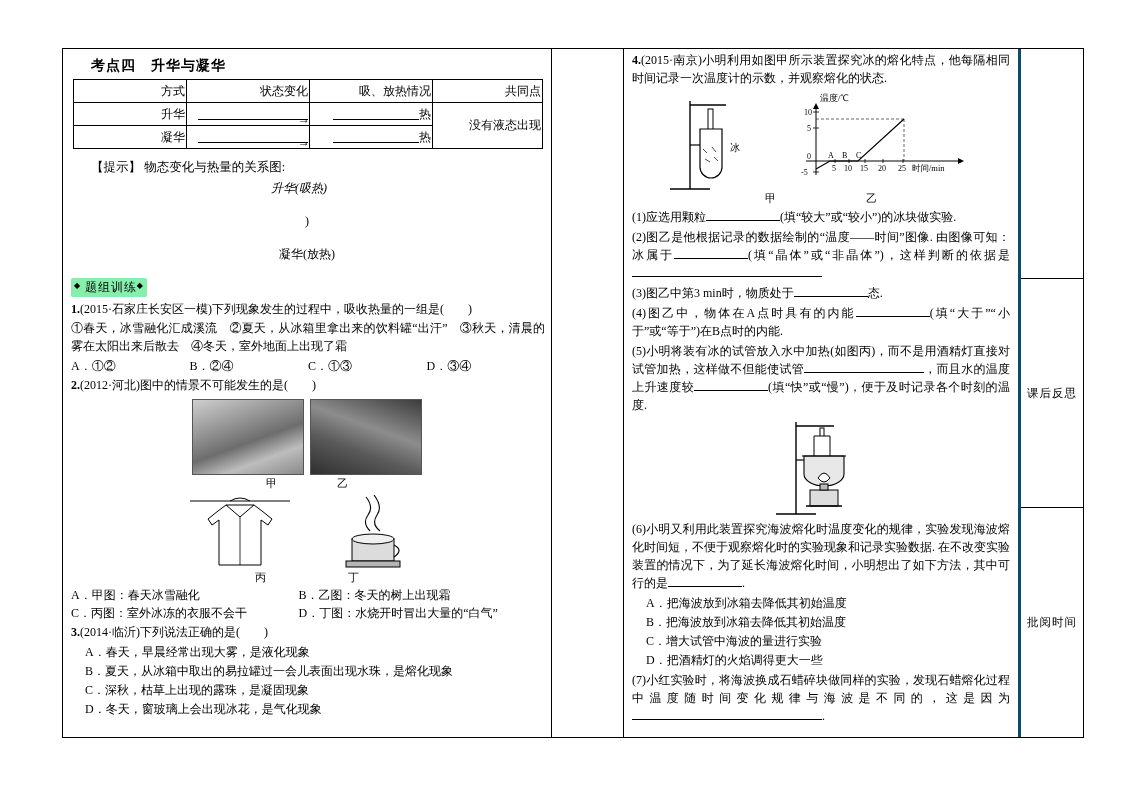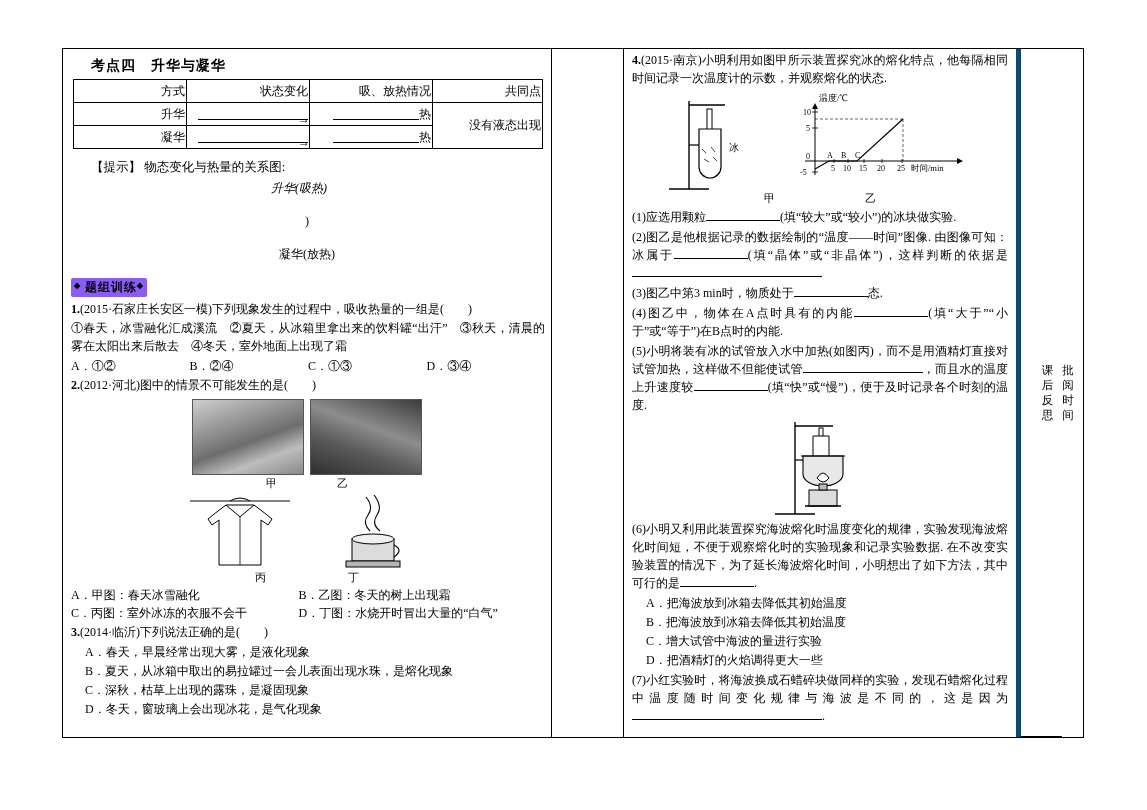--- a/index.html
+++ b/index.html
@@ -1,38 +1,38 @@
 <!DOCTYPE html>
 <html><head>
 <meta charset="utf-8">
 <style>
   html,body{margin:0;padding:0;background:#fff;}
   body{width:1147px;height:810px;font-family:"Liberation Serif",serif;color:#000;}
   .page{position:relative;width:1147px;height:810px;}
   .sheet{position:absolute;left:62px;top:48px;width:1022px;height:690px;border:1px solid #000;box-sizing:border-box;display:flex;}
   .col-left{width:489px;border-right:1px solid #000;box-sizing:border-box;position:relative;}
   .col-mid{width:72px;border-right:1px solid #000;box-sizing:border-box;position:relative;}
-  .col-right{width:397px;border-right:5px solid #0c4a6e;box-sizing:border-box;position:relative;}
-  .col-far{width:62px;box-sizing:border-box;position:relative;display:flex;flex-direction:row;}
+  .col-right{width:397px;border-right:3px solid #0c4a6e;box-sizing:border-box;position:relative;}
+  .col-far{width:62px;box-sizing:border-box;position:relative;display:flex;flex-direction:column;}
   .far-cell{flex:1;border-bottom:1px solid #000;display:flex;align-items:center;justify-content:center;font-size:11.5px;letter-spacing:1px;}
   .far-cell.last{border-bottom:none;}
 
   .kp-title{font-weight:bold;font-size:14px;margin:8px 0 4px 28px;letter-spacing:1px;}
   table.tbl{border-collapse:collapse;margin:2px 0 0 10px;width:470px;font-size:12px;text-align:right;}
   table.tbl td,table.tbl th{border:1px solid #000;height:20px;font-weight:normal;}
   .blankline{display:inline-block;border-bottom:1px solid #000;width:86px;vertical-align:-2px;}
   .arrowline{display:inline-block;width:110px;border-bottom:1px solid #000;position:relative;vertical-align:-2px;text-align:right;}
   .arrowline:after{content:"→";position:absolute;right:-2px;bottom:-8px;font-size:12px;}
   .hint{font-size:12.5px;margin:10px 0 0 28px;}
   .diagram{position:relative;height:96px;font-size:12px;text-align:center;}
   .d-top{position:absolute;left:0;right:16px;top:4px;font-style:italic;}
   .d-mid{position:absolute;left:0;right:0;top:38px;}
   .d-bot{position:absolute;left:0;right:0;top:70px;}
 
-  .tag{position:relative;margin:6px 0 2px 8px;font-size:12px;font-weight:bold;display:inline-block;padding:1px 10px 1px 14px;background:#8b5cf6;border-radius:2px;letter-spacing:1px;}
+  .tag{position:relative;margin:6px 0 2px 8px;font-size:12px;font-weight:normal;display:inline-block;padding:1px 10px 1px 14px;background:#86efac;border-radius:2px;letter-spacing:1px;}
   .tag:before{content:"\25C6";font-size:8px;position:absolute;left:3px;top:3px;}
   .tag:after{content:"\25C6";font-size:8px;position:absolute;right:3px;top:3px;}
 
   .q{font-size:12px;line-height:1.45;margin:2px 6px 2px 8px;text-align:justify;}
   .q b{font-weight:bold;}
   .opts{font-size:12px;line-height:1.5;margin:1px 6px 1px 8px;}
   .opt-row{display:flex;}
   .opt-row span{width:25%;}
   .opt-line{font-size:12px;line-height:1.5;margin:1px 6px 1px 22px;}
   .mid-blank{display:inline-block;border-bottom:1px solid #000;width:74px;}

